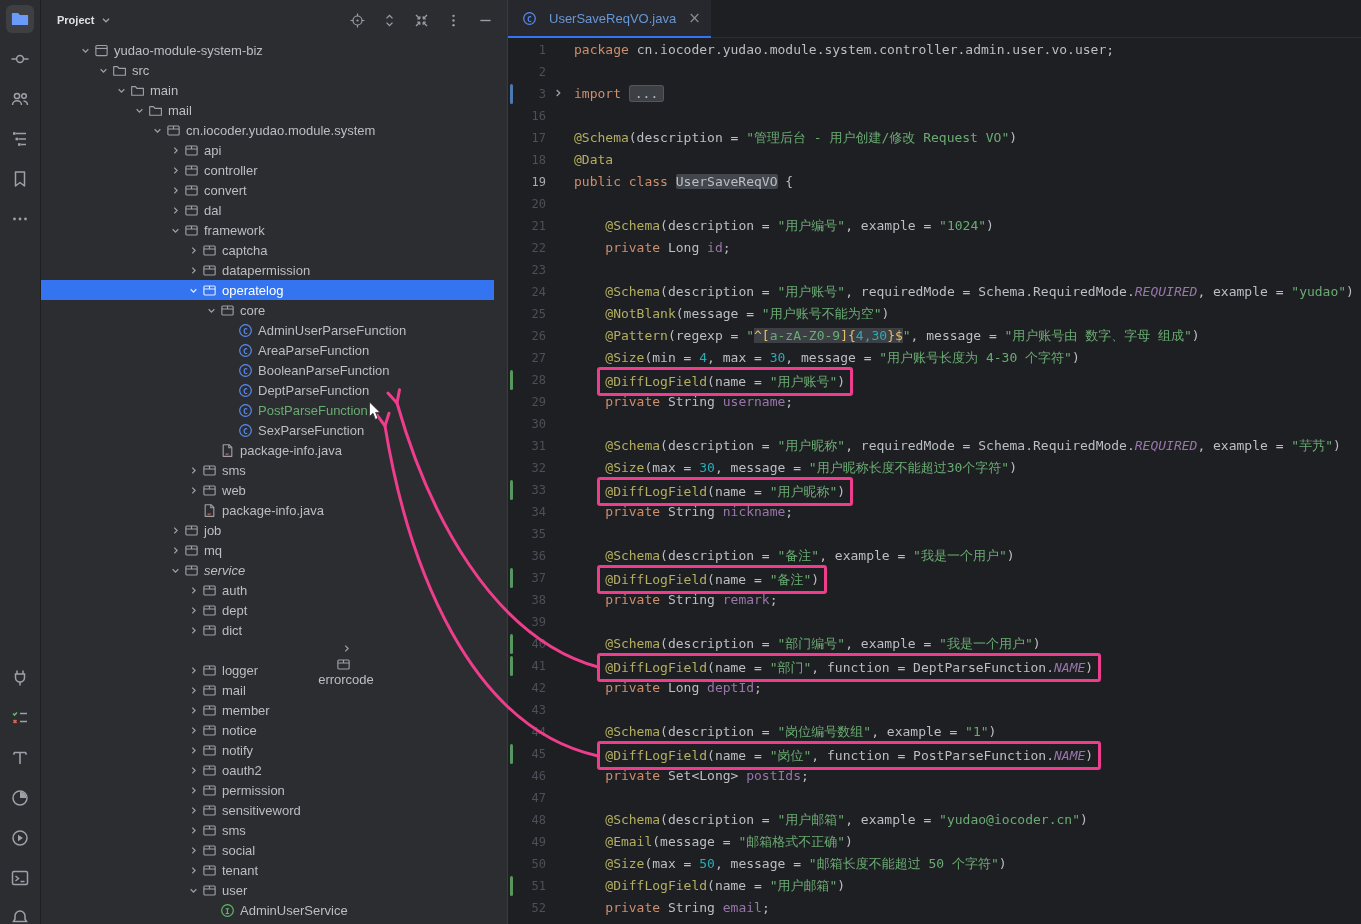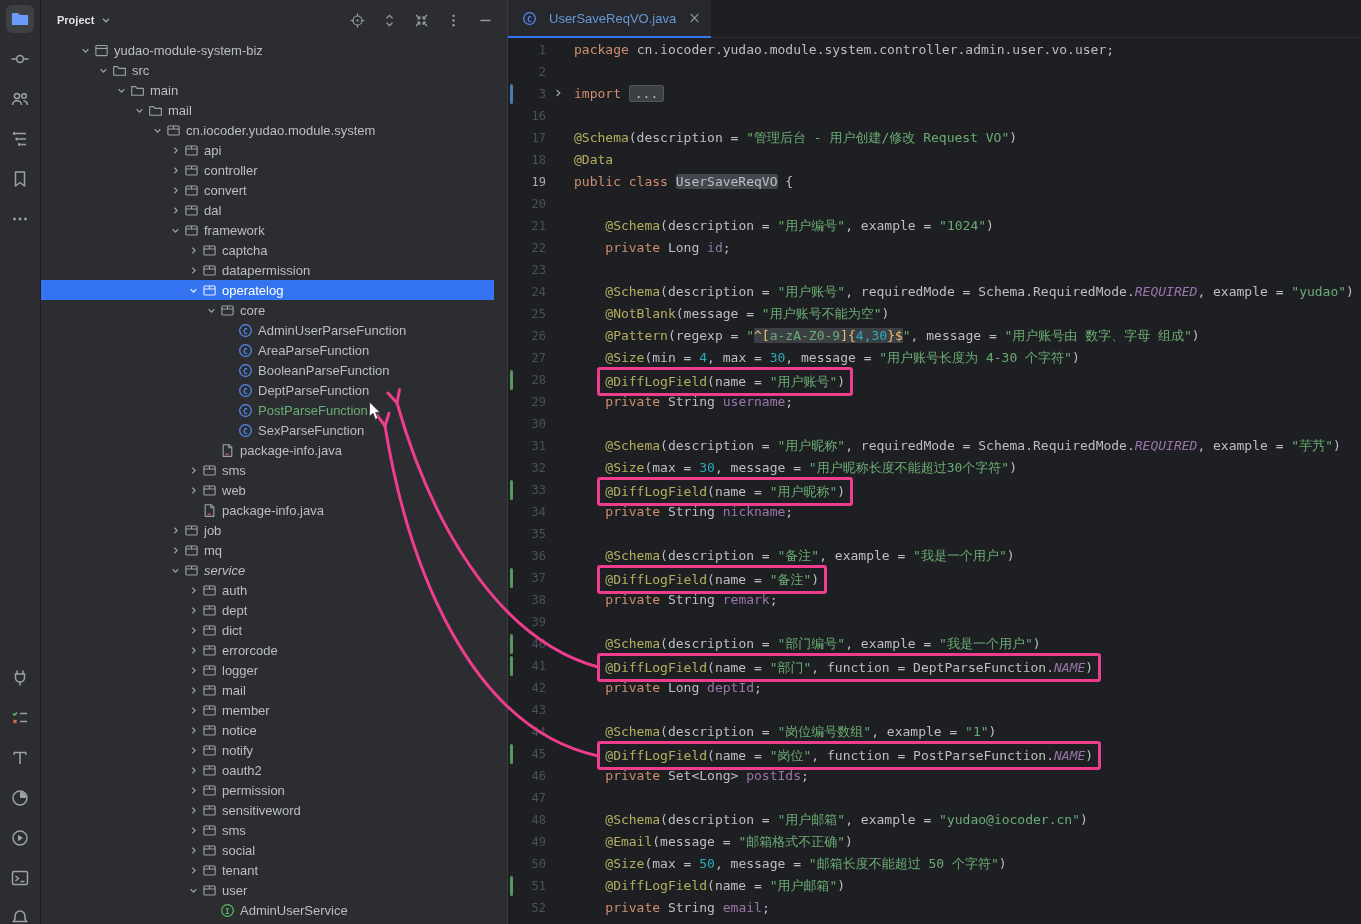--- a/index.html
+++ b/index.html
@@ -593,21 +593,21 @@
           </svg>
         </span>
         <span class="ticon">
           <svg viewBox="0 0 16 16" fill="none" stroke="#9da0a8" stroke-width="1.2">
             <rect x="2" y="3.2" width="12" height="9.6" rx="1"></rect>
             <path d="M2 6.4h12M8 3.2v3.2"></path>
           </svg>
         </span>
         <span class="tlabel">dict</span>
       </div>
-      <div class="tree-row" style="padding-left: 144px;">
+      <div class="tree-row" style="padding-left: 144px; flex-direction: column;">
         <span class="chev">
           <svg viewBox="0 0 16 16" fill="none" stroke="#9da0a8" stroke-width="1.5">
             <path d="M6.5 4.5L10 8l-3.5 3.5"></path>
           </svg>
         </span>
         <span class="ticon">
           <svg viewBox="0 0 16 16" fill="none" stroke="#9da0a8" stroke-width="1.2">
             <rect x="2" y="3.2" width="12" height="9.6" rx="1"></rect>
             <path d="M2 6.4h12M8 3.2v3.2"></path>
           </svg>

